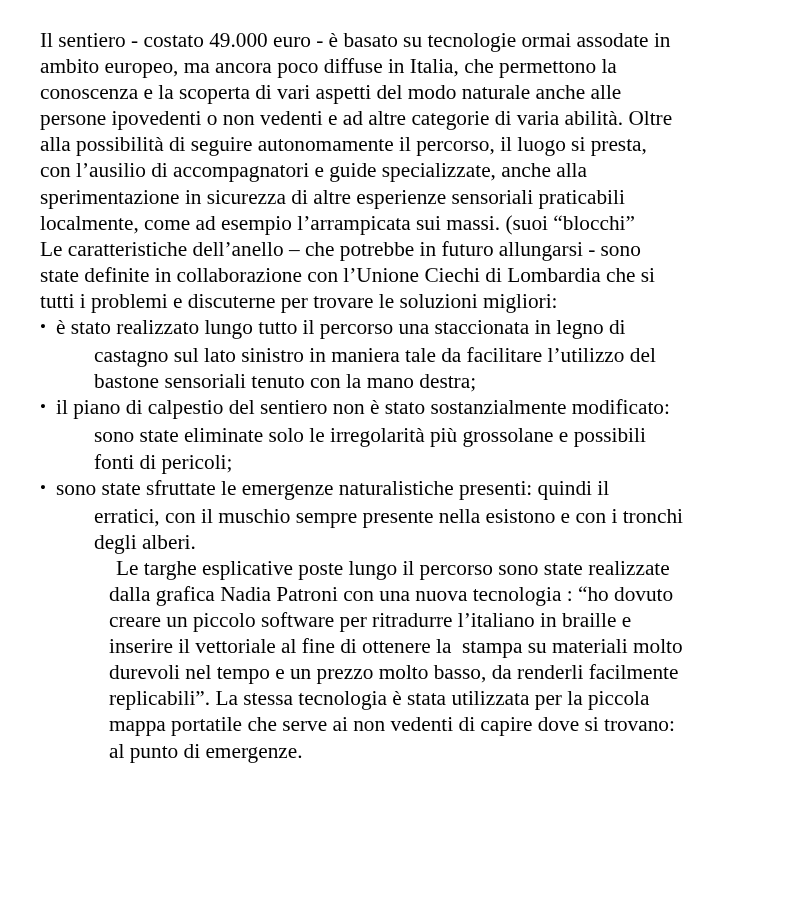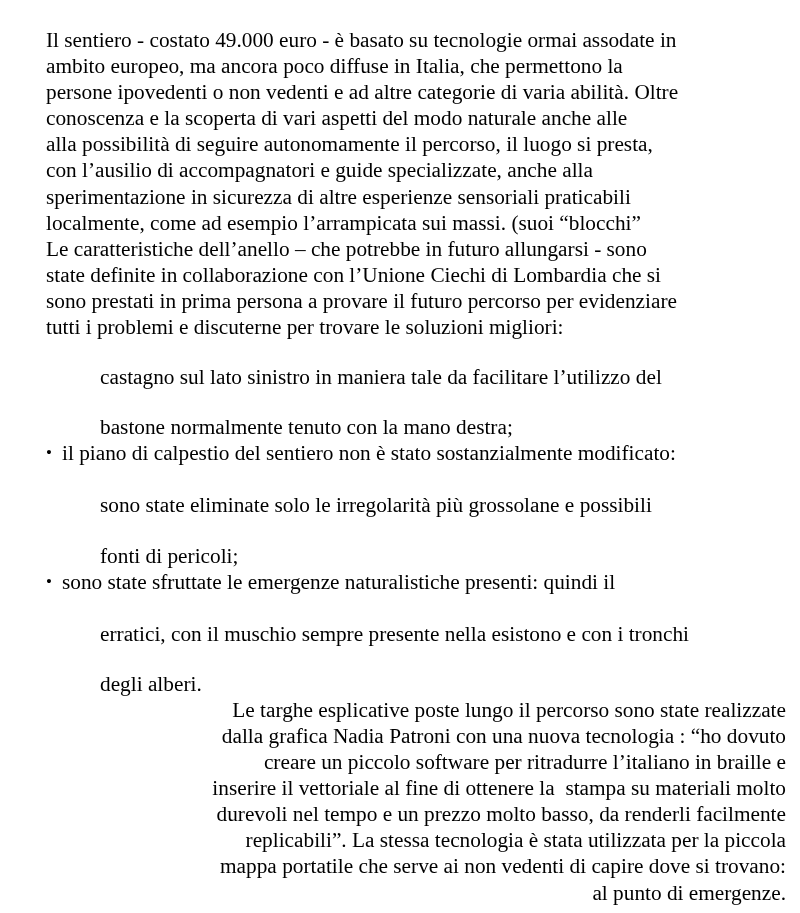--- a/index.html
+++ b/index.html
@@ -10,21 +10,21 @@
     body {
       width: 800px;
       height: 913px;
       overflow: hidden;
       position: relative;
       font-family: "Liberation Serif", "DejaVu Serif", serif;
       color: #000000;
     }
     .page {
       position: absolute;
-      left: 46px;
+      left: 40px;
       top: 27px;
       width: 740px;
       font-size: 21.3px;
       line-height: 26.1px;
     }
     .para {
       margin: 0;
       white-space: nowrap;
     }
     .line {
@@ -42,58 +42,56 @@
       display: inline-block;
       width: 16px;
       font-size: 17px;
       position: relative;
       top: -2px;
     }
     .bullet-cont {
       display: block;
       white-space: pre;
       padding-left: 54px;
-      margin-top: 24px;
     }
     .final-para {
       margin: 0;
       padding-left: 69px;
-      text-align: right;
     }
     .final-para .line:first-child {
       padding-left: 7px;
     }
   </style>
 </head>
 <body>
 
 <div class="page">
 
   <div class="para">
     <span class="line">Il sentiero - costato 49.000 euro - è basato su tecnologie ormai assodate in</span>
     <span class="line">ambito europeo, ma ancora poco diffuse in Italia, che permettono la</span>
+    <span class="line">conoscenza e la scoperta di vari aspetti del modo naturale anche alle</span>
     <span class="line">persone ipovedenti o non vedenti e ad altre categorie di varia abilità. Oltre</span>
-    <span class="line">conoscenza e la scoperta di vari aspetti del modo naturale anche alle</span>
     <span class="line">alla possibilità di seguire autonomamente il percorso, il luogo si presta,</span>
     <span class="line">con l’ausilio di accompagnatori e guide specializzate, anche alla</span>
     <span class="line">sperimentazione in sicurezza di altre esperienze sensoriali praticabili</span>
     <span class="line">localmente, come ad esempio l’arrampicata sui massi. (suoi “blocchi”</span>
   </div>
 
   <div class="para">
     <span class="line">Le caratteristiche dell’anello – che potrebbe in futuro allungarsi - sono</span>
     <span class="line">state definite in collaborazione con l’Unione Ciechi di Lombardia che si</span>
-    <span class="line">sono prestati in prima persona a provare il futuro percorso per evidenziare</span>
     <span class="line">tutti i problemi e discuterne per trovare le soluzioni migliori:</span>
   </div>
 
   <div class="bullet-list">
     <div class="bullet-item">
+      <span class="bullet-first"><span class="bullet-dot">•</span><span>è stato realizzato lungo tutto il percorso una staccionata in legno di</span></span>
       <span class="bullet-cont">castagno sul lato sinistro in maniera tale da facilitare l’utilizzo del</span>
-      <span class="bullet-cont">bastone normalmente tenuto con la mano destra;</span>
+      <span class="bullet-cont">bastone sensoriali tenuto con la mano destra;</span>
     </div>
     <div class="bullet-item">
       <span class="bullet-first"><span class="bullet-dot">•</span><span>il piano di calpestio del sentiero non è stato sostanzialmente modificato:</span></span>
       <span class="bullet-cont">sono state eliminate solo le irregolarità più grossolane e possibili</span>
       <span class="bullet-cont">fonti di pericoli;</span>
     </div>
     <div class="bullet-item">
       <span class="bullet-first"><span class="bullet-dot">•</span><span>sono state sfruttate le emergenze naturalistiche presenti: quindi il</span></span>
       <span class="bullet-cont">erratici, con il muschio sempre presente nella esistono e con i tronchi</span>
       <span class="bullet-cont">degli alberi.</span>

